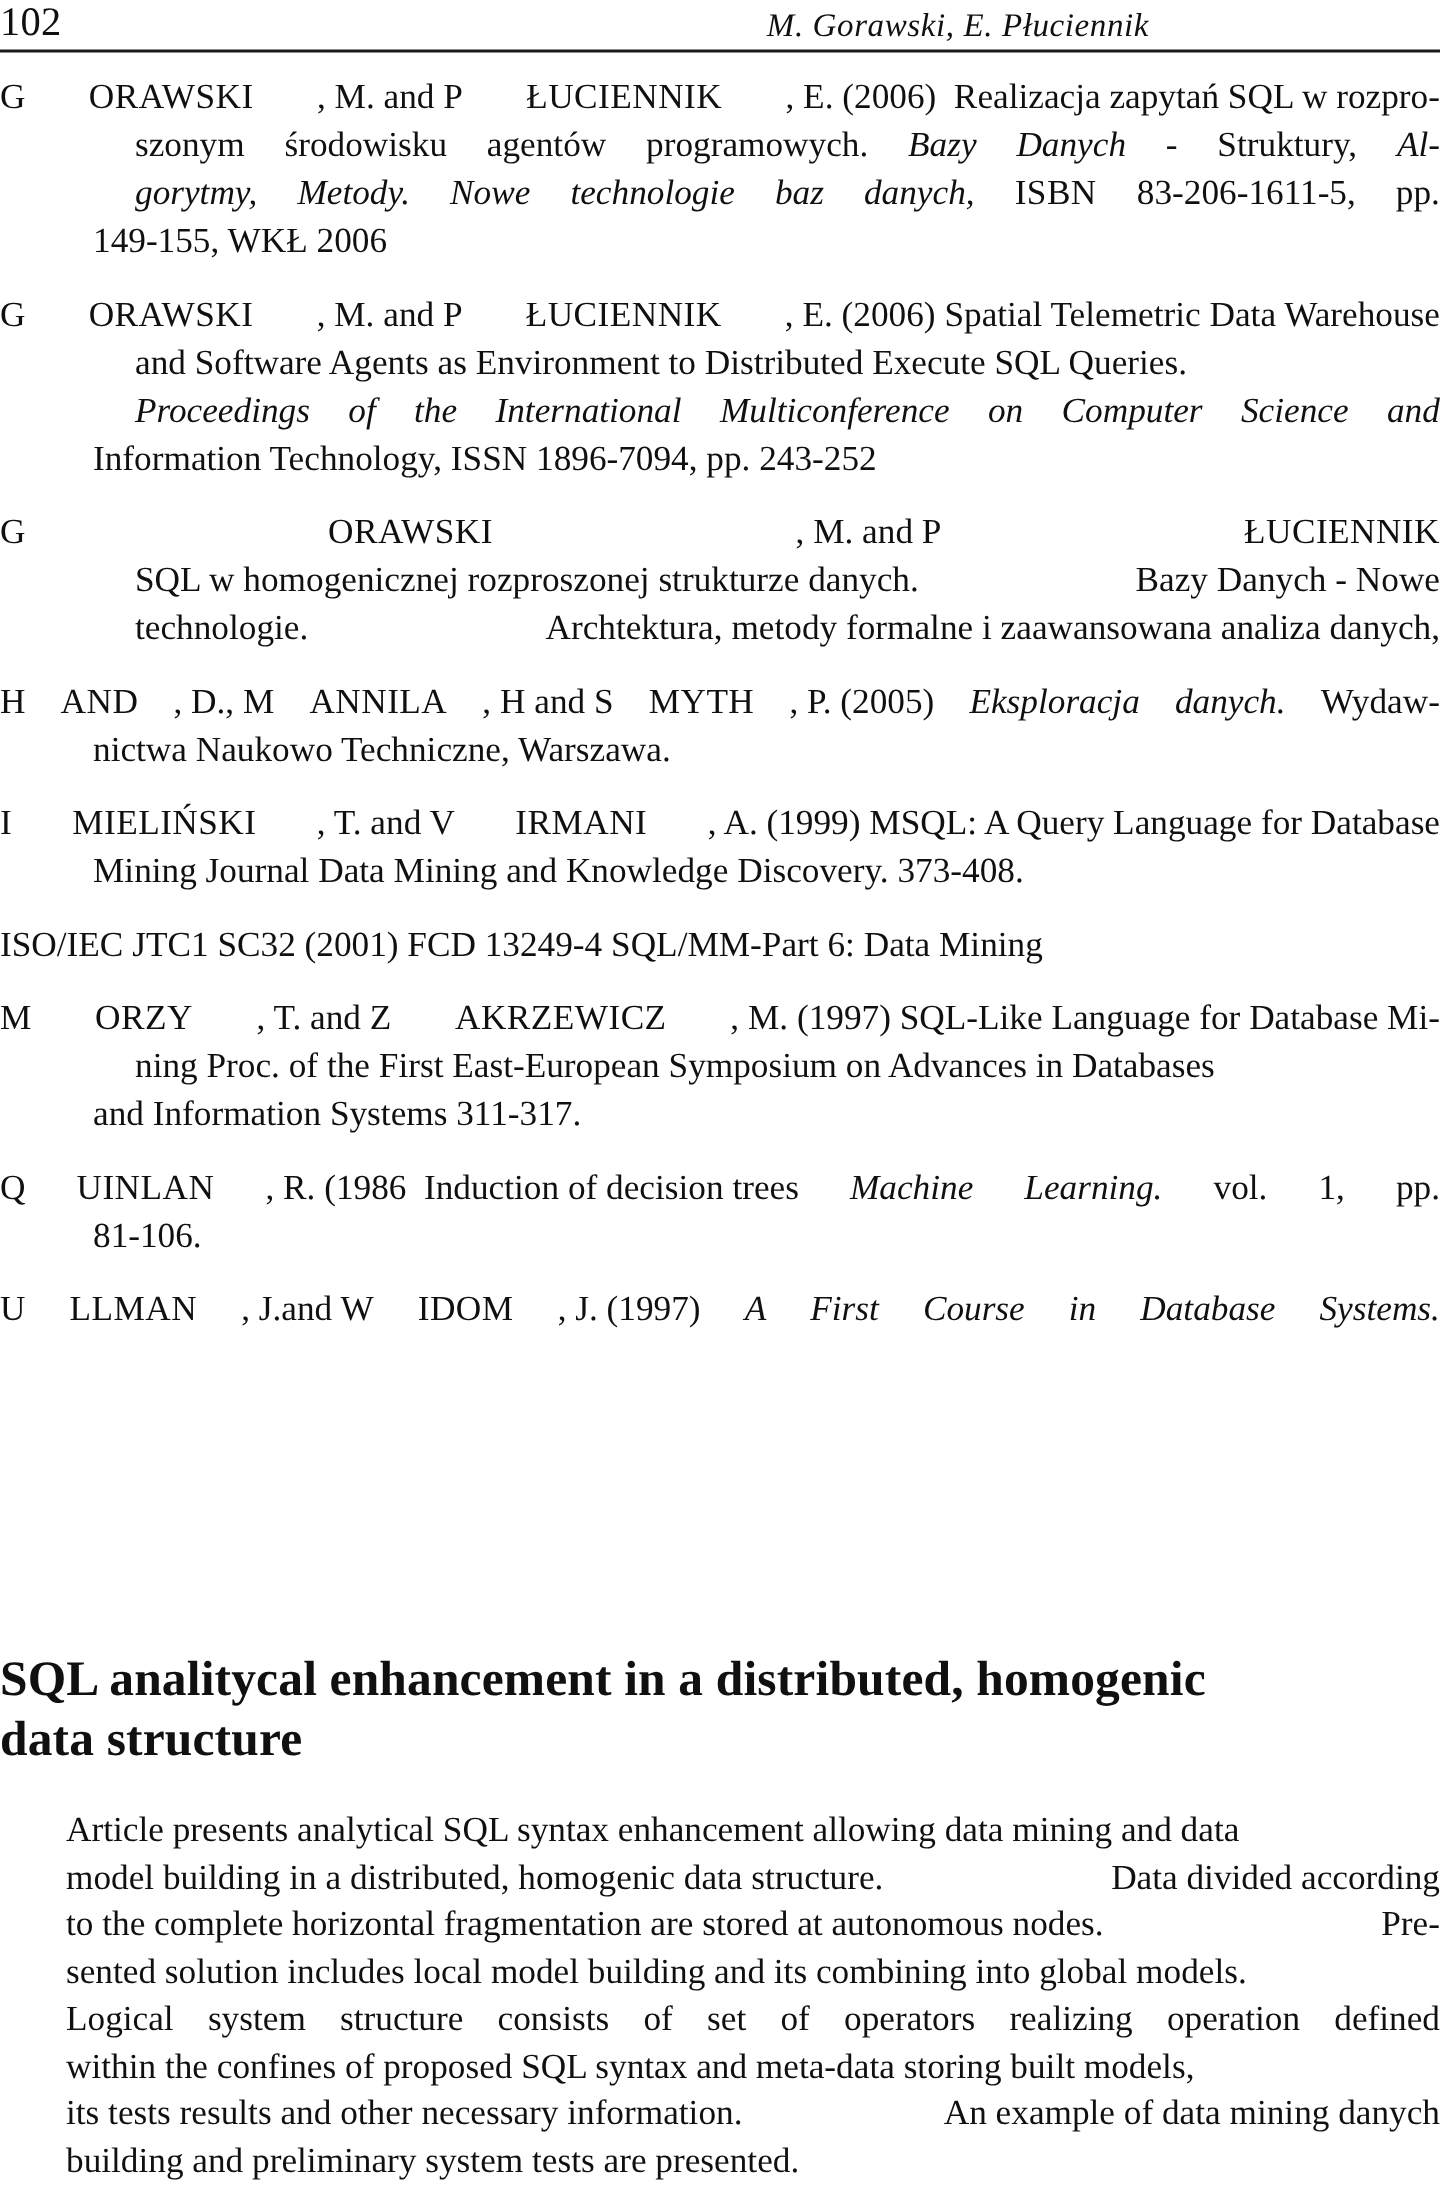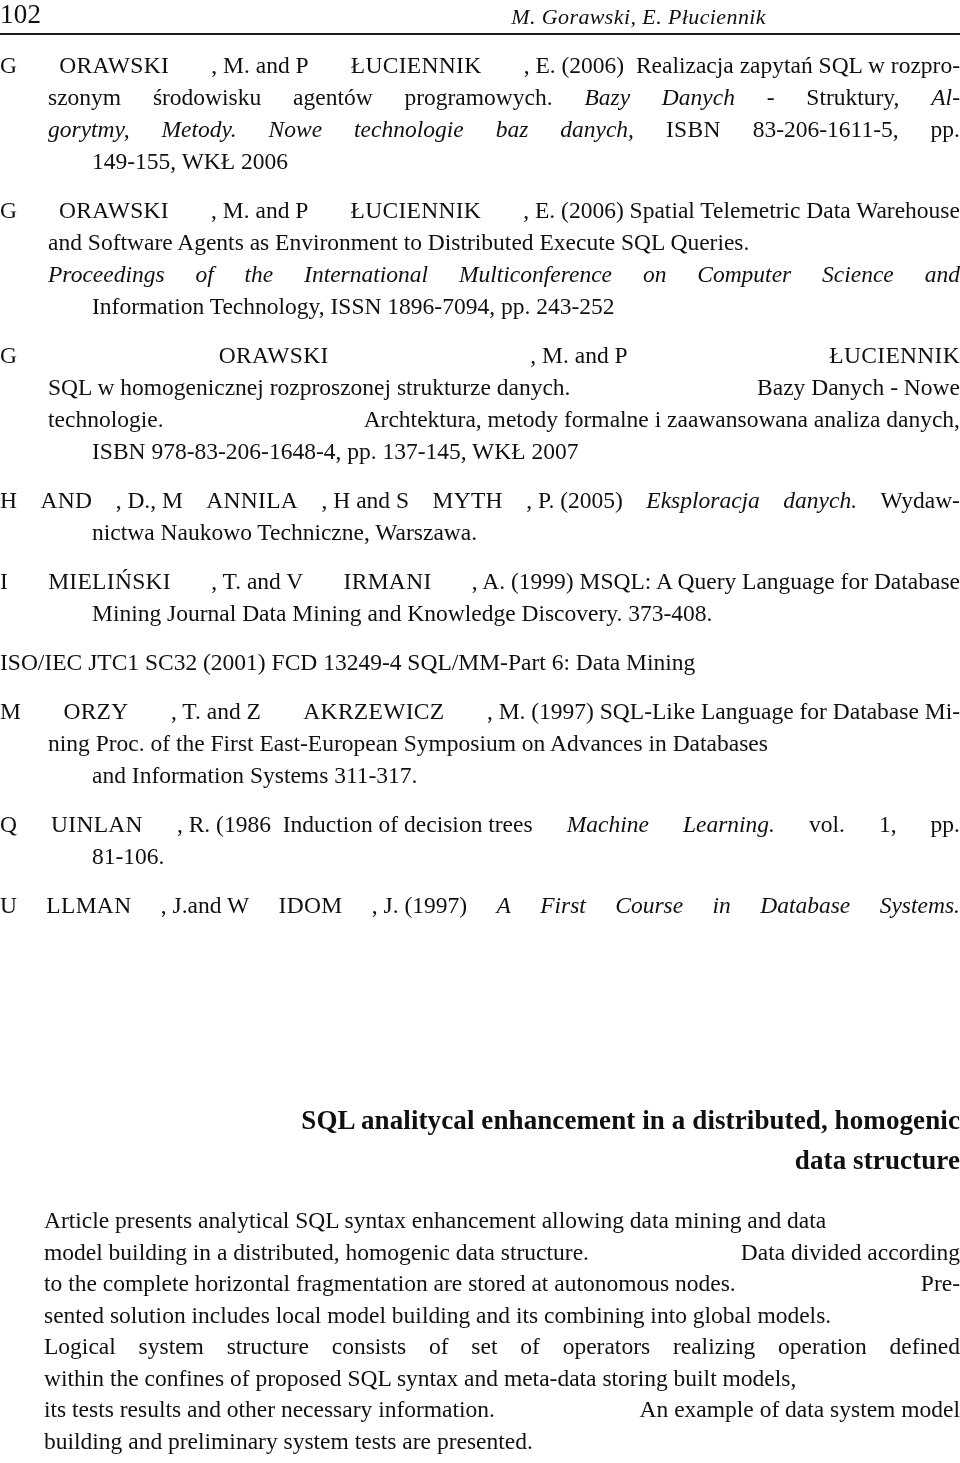--- a/index.html
+++ b/index.html
@@ -74,46 +74,46 @@
   .ln {
     display: block;
     width: 960px;
     height: 32px;
     line-height: 32px;
     font-size: 23.5px;
     white-space: nowrap;
     box-sizing: border-box;
   }
   .ln.indent {
-    padding-left: 92px;
+    padding-left: 62px;
     width: 960px;
   }
   
   .ln.j {
     display: flex;
     justify-content: space-between;
     align-items: baseline;
   }
-  .ln.j.indent { padding-left: 48px; }
+  .ln.j.indent { padding-left: 90px; }
   .ln.j > span { white-space: pre; }
 
   .sc {
     font-variant: small-caps;
     letter-spacing: 0.3px;
   }
   .it { font-style: italic; }
 
   
   .article-title {
     position: absolute;
     left: 0;
     top: 1100px;
     width: 960px;
-    text-align: right;
-    font-size: 27px;
+    text-align: left;
+    font-size: 33px;
     font-weight: bold;
     line-height: 40px;
     letter-spacing: 0.1px;
   }
   .article-title .tline { display: block; }
 
   
   .abstract {
     position: absolute;
     left: 0;
@@ -203,21 +203,20 @@
           <span class="sc">ŁUCIENNIK</span>
         </div>
         <div class="ln indent j">
           <span>SQL w homogenicznej rozproszonej strukturze danych.</span>
           <span>Bazy Danych - Nowe</span>
         </div>
         <div class="ln indent j">
           <span>technologie.</span>
           <span>Archtektura, metody formalne i zaawansowana analiza danych,</span>
         </div>
-        <div class="ln indent"><span>ISBN 978-83-206-1648-4, pp. 137-145, WKŁ 2007</span></div>
       </div>
       <div class="ref-entry">
         <div class="ln j">
           <span>H</span>
           <span class="sc">AND</span>
           <span>, D., M</span>
           <span class="sc">ANNILA</span>
           <span>, H and S</span>
           <span class="sc">MYTH</span>
           <span>, P. (2005)</span>
@@ -314,18 +313,18 @@
         <span>operators</span>
         <span>realizing</span>
         <span>operation</span>
         <span>defined</span>
       </div>
       <div class="ln j abs">
         <span>within the confines of proposed SQL syntax and meta-data storing built models,</span>
       </div>
       <div class="ln j abs">
         <span>its tests results and other necessary information.</span>
-        <span>An example of data system model</span>
+        <span>An example of data mining danych</span>
       </div>
       <div class="ln abs"><span>building and preliminary system tests are presented.</span></div>
     </div>
 
 </div>
 
 </body></html>

